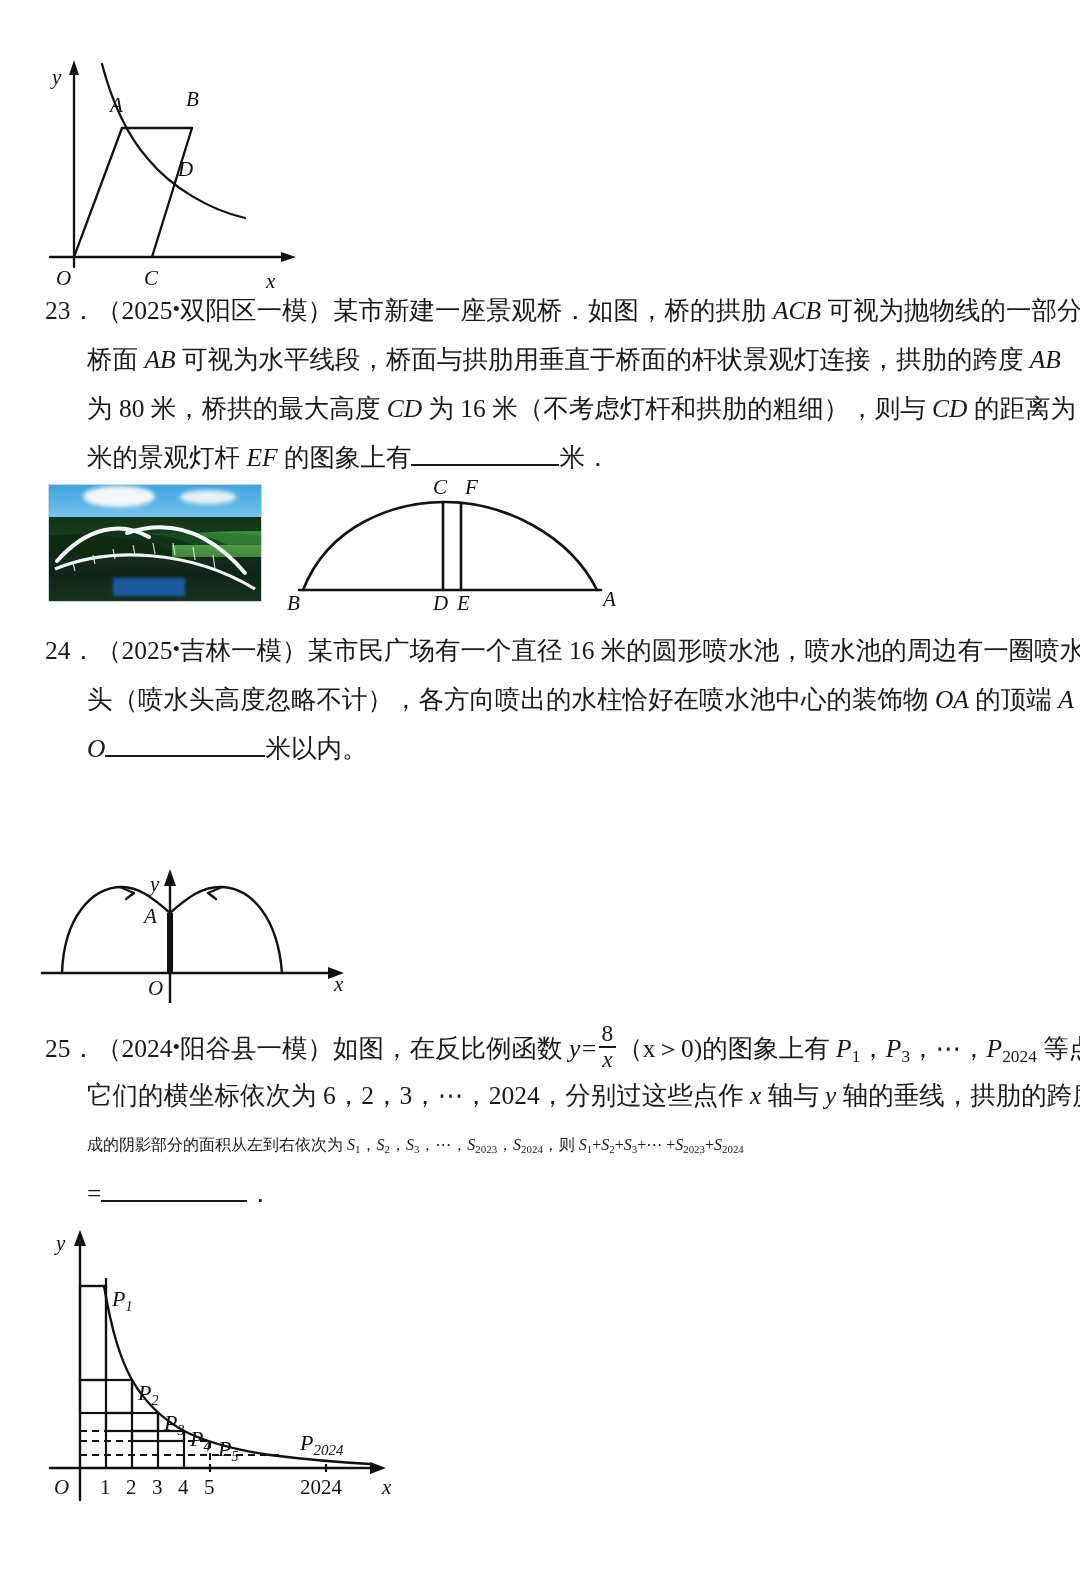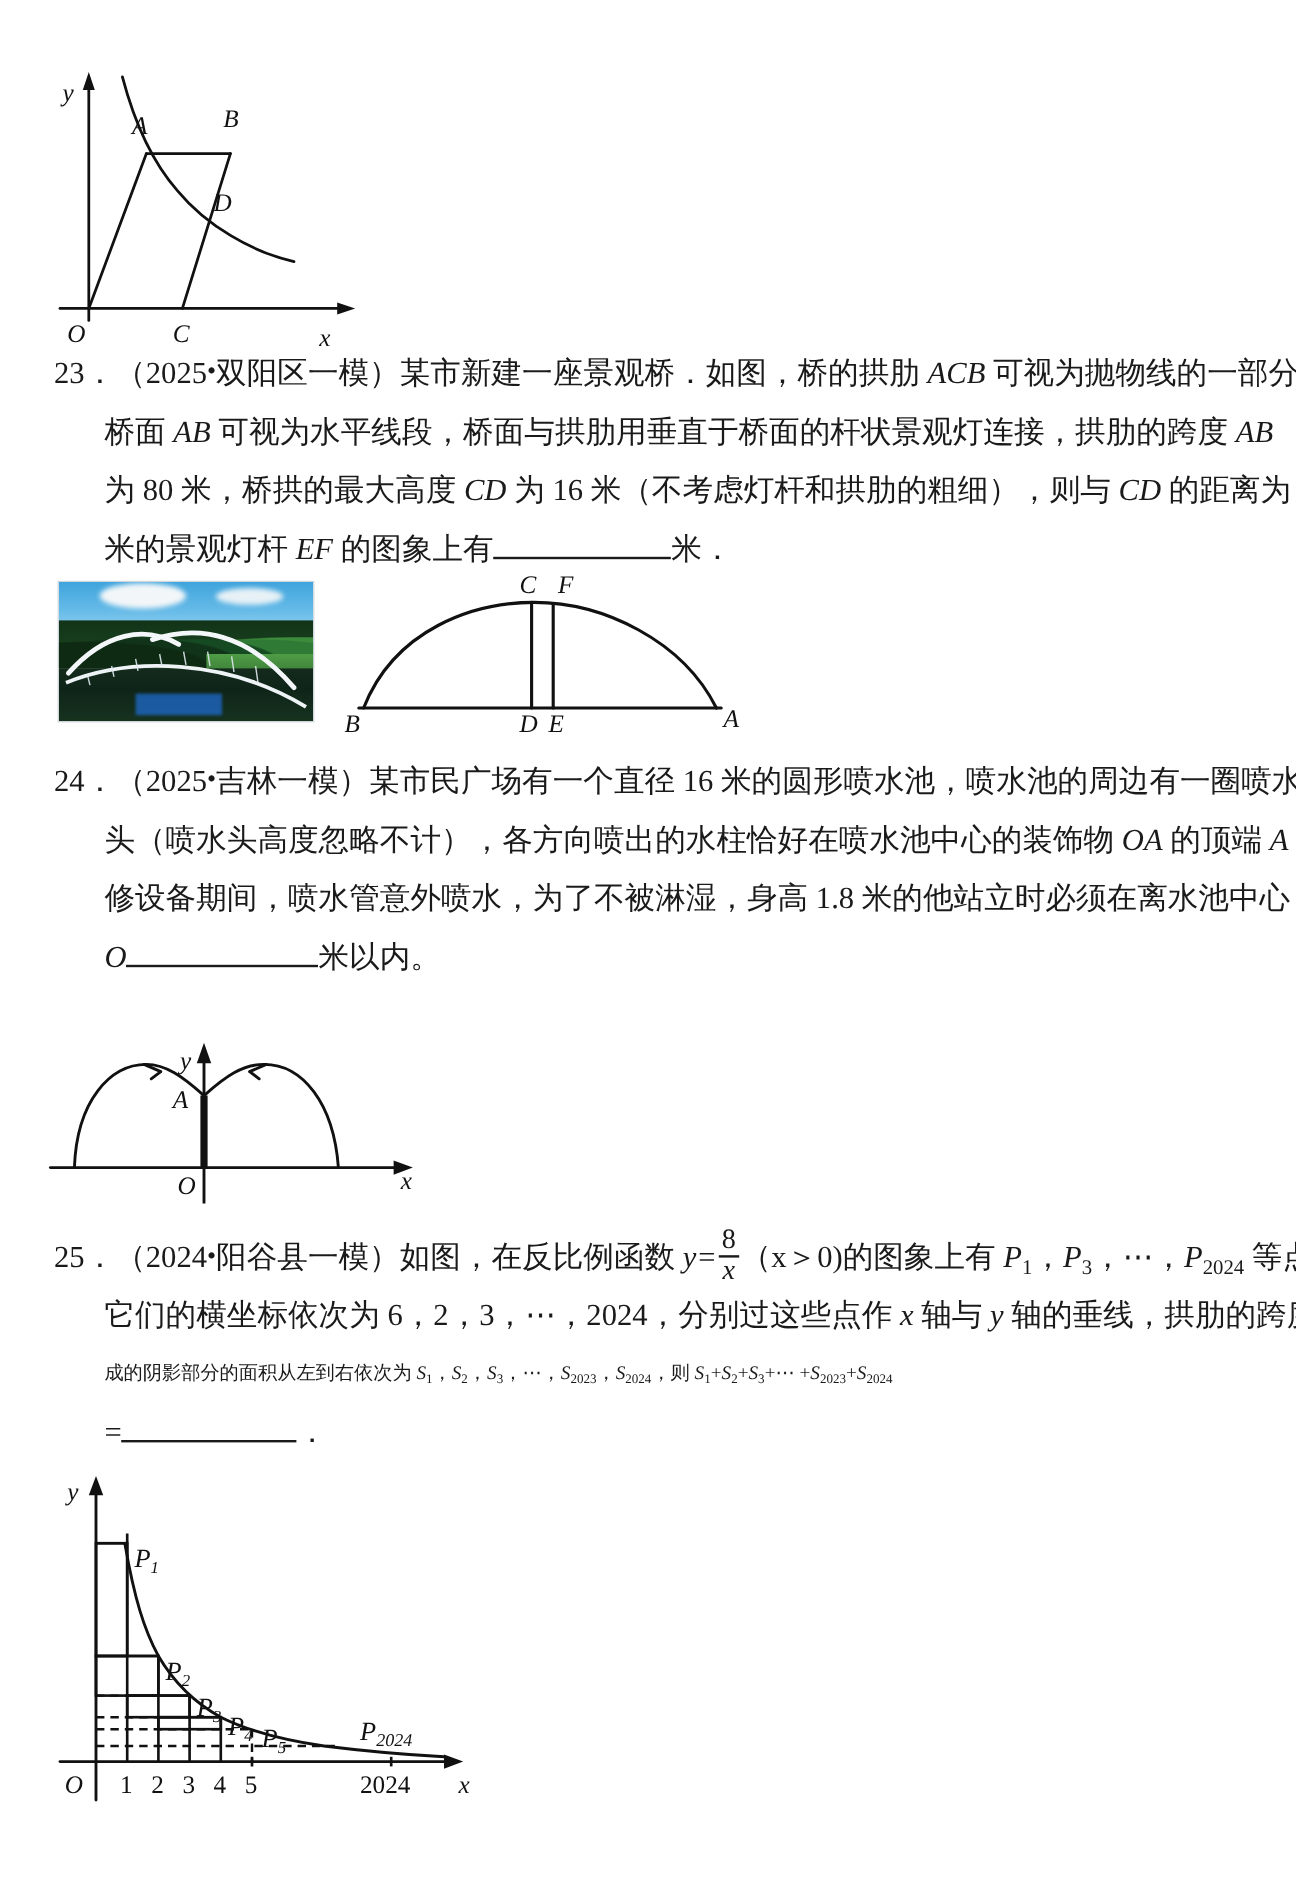--- a/index.html
+++ b/index.html
@@ -217,23 +217,20 @@
   </div>
 
   <div class="qblock" style="top:626px;">
     <div class="qline">
       <span>24．（2025</span><span class="sep-dot">•</span><span>吉林一模）某市民广场有一个直径 16 米的圆形喷水池，喷水池的周边有一圈喷水</span>
     </div>
     <div class="qline indent">
       <span>头（喷水头高度忽略不计），各方向喷出的水柱恰好在喷水池中心的装饰物 </span><span class="mi">OA</span><span> 的顶端 </span><span class="mi">A</span>
     </div>
     <div class="qline indent">
-      <span>修设备期间，喷水管意外喷水，为了不被淋湿，身高 1.8 米的他站立时必须在离水池中心</span>
-    </div>
-    <div class="qline indent">
       <span class="mi">O</span><span class="blank-ul" style="width:160px;height:24px;"></span><span>米以内。</span>
     </div>
   </div>
 
   <div class="fig" style="left:34px; top:855px;">
     <svg width="330" height="148" viewBox="0 0 330 148">
       <g fill="none" stroke="#111" stroke-width="2.4" stroke-linecap="round">
 
         <line x1="8" y1="118" x2="296" y2="118"></line>
         <polygon points="310,118 294,112 294,124" fill="#111" stroke="none"></polygon>

